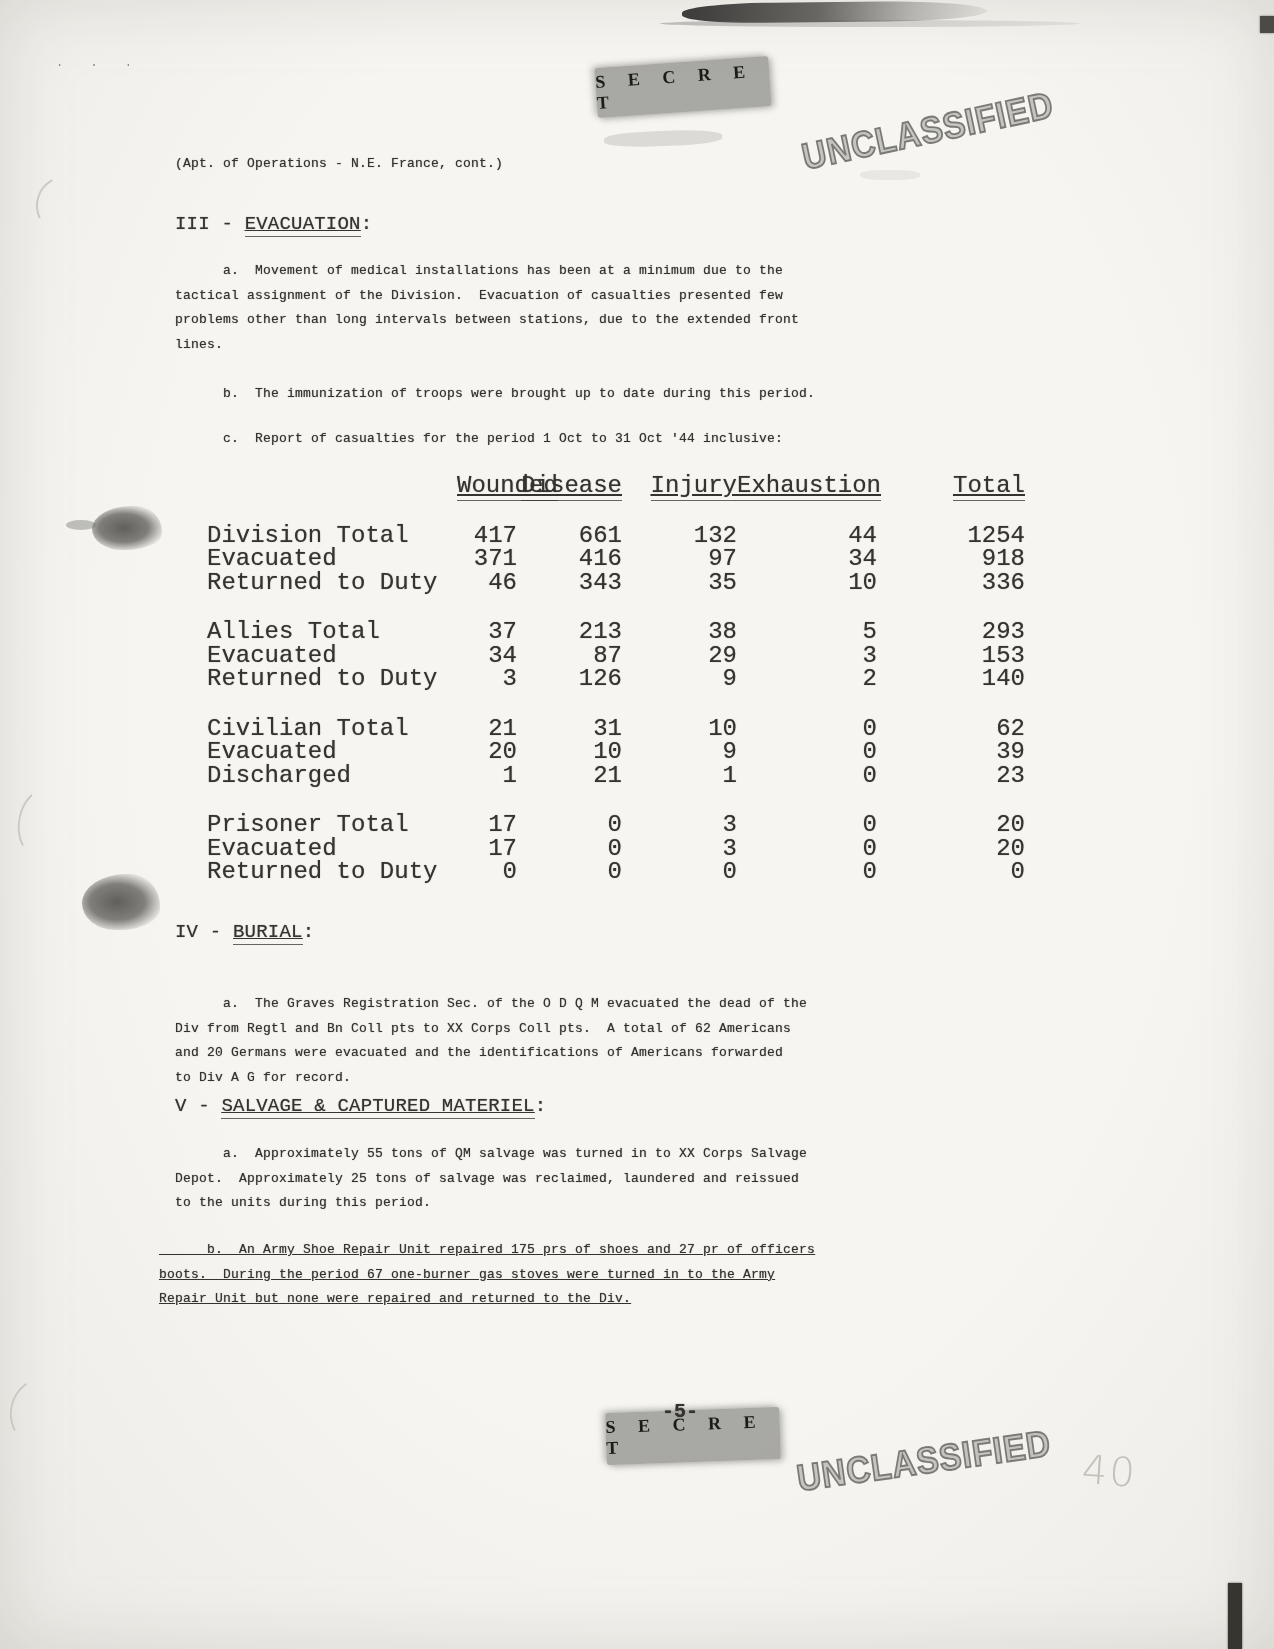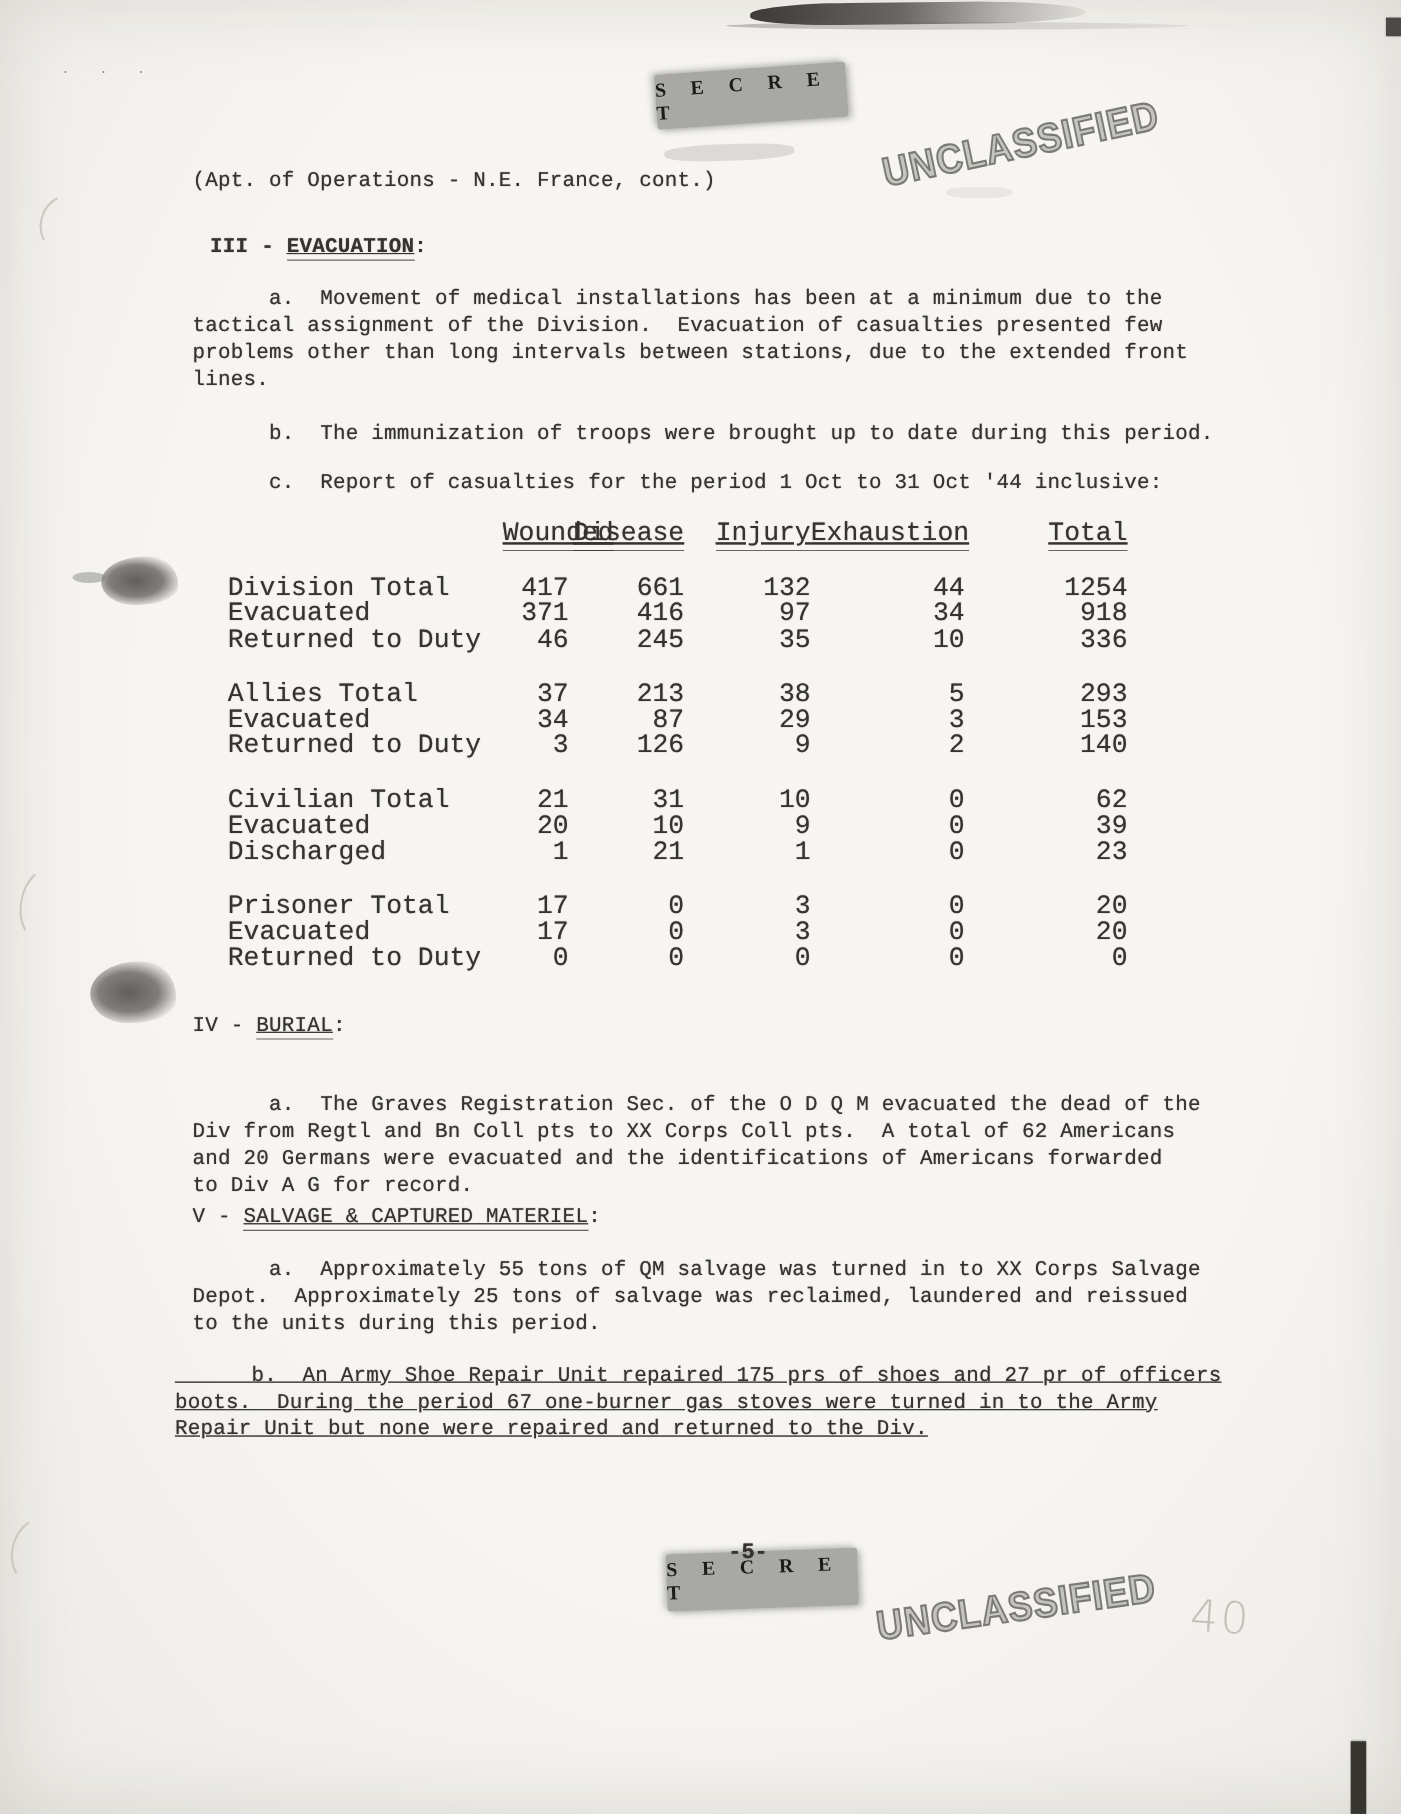--- a/index.html
+++ b/index.html
@@ -4,21 +4,21 @@
 <style>
   html,body { margin:0; padding:0; background:#e9e8e4; }
   .page {
     position:relative; width:1274px; height:1649px; overflow:hidden;
     background: radial-gradient(ellipse at 52% 42%, #f6f5f1 55%, #efeeea 85%, #eae9e4 100%);
     box-shadow: inset 0 0 70px rgba(160,155,145,0.28);
     font-family: "Liberation Mono", "DejaVu Sans Mono", monospace;
     color:#35332f;
   }
   .tw { 
-    position:absolute; font-size:19px; line-height:24.5px;
+    position:absolute; font-size:13px; line-height:24.5px;
     white-space:pre-wrap; letter-spacing:0.2px;
     text-shadow: 0 0 1px rgba(53,51,47,0.65);
   }
   .heading { font-size:19px; }
   .dbl { text-decoration: underline; border-bottom:1.6px solid rgba(53,51,47,0.75); padding-bottom:1px; }
   
   .ctable { position:absolute; left:187px; top:474px; font-size:24px; line-height:23.5px;
             text-shadow:0 0 1px rgba(53,51,47,0.6);margin-left:20px; }
   .trow { display:grid; grid-template-columns:250px 60px 105px 115px 140px 148px; }
   .cell.num { text-align:right; }
@@ -94,21 +94,21 @@
   <div class="smudge smudge-2"></div>
   <div class="dots-tl">. . .</div>
 
   <div class="secret-box secret-top">
     <span>S E C R E T</span>
   </div>
   <div class="unclassified unclassified-top">UNCLASSIFIED</div>
 
   <div class="tw" style="left:175px; top:152px;">(Apt. of Operations - N.E. France, cont.)</div>
 
-  <div class="tw heading" style="left:191px; top:212px;font-weight:bold;"><span>III - </span><span class="dbl">EVACUATION</span><span>:</span></div>
+  <div class="tw heading" style="left:175px; top:212px;"><span>III - </span><span class="dbl">EVACUATION</span><span>:</span></div>
 
   <div class="tw" style="left:175px; top:259px; width:950px;">      a.  Movement of medical installations has been at a minimum due to the
 tactical assignment of the Division.  Evacuation of casualties presented few
 problems other than long intervals between stations, due to the extended front
 lines.</div>
   <div class="tw" style="left:175px; top:382px; width:980px;">      b.  The immunization of troops were brought up to date during this period.</div>
   <div class="tw" style="left:175px; top:427px; width:980px;">      c.  Report of casualties for the period 1 Oct to 31 Oct '44 inclusive:</div>
 
   <div class="ctable">
       <div class="trow">
@@ -132,21 +132,21 @@
           <div class="cell label">Evacuated</div>
           <div class="cell num">371</div>
           <div class="cell num">416</div>
           <div class="cell num">97</div>
           <div class="cell num">34</div>
           <div class="cell num">918</div>
         </div>
         <div class="trow">
           <div class="cell label">Returned to Duty</div>
           <div class="cell num">46</div>
-          <div class="cell num">245</div>
+          <div class="cell num">343</div>
           <div class="cell num">35</div>
           <div class="cell num">10</div>
           <div class="cell num">336</div>
         </div>
       </div>
       <div class="tgroup">
         <div class="trow">
           <div class="cell label">Allies Total</div>
           <div class="cell num">37</div>
           <div class="cell num">213</div>

